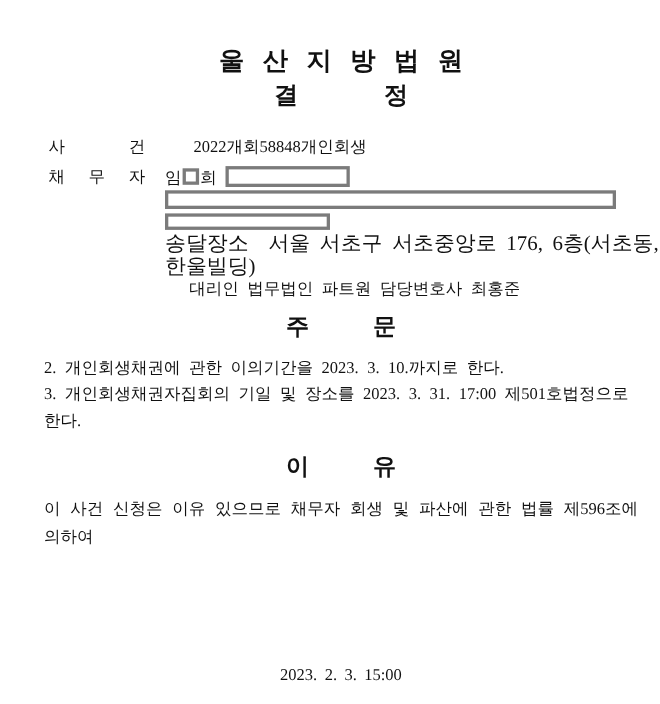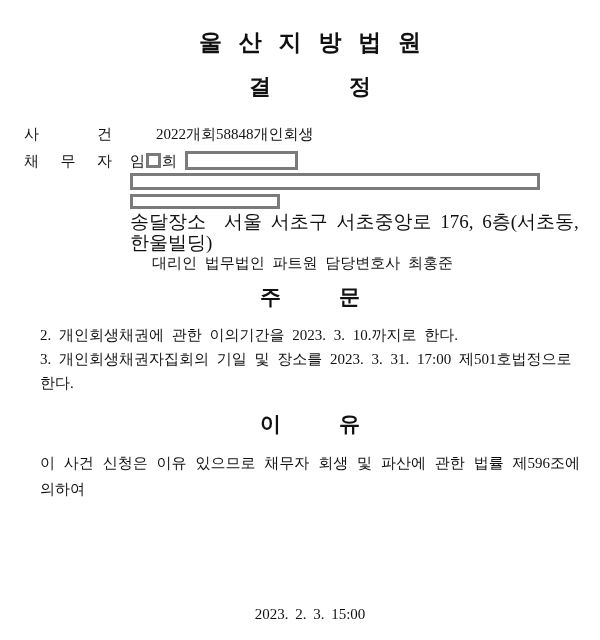--- a/index.html
+++ b/index.html
@@ -25,29 +25,29 @@
   }
   
   .jl {
     display: inline-block;
     text-align: justify;
     text-align-last: justify;
     white-space: normal;
   }
   .b { font-weight: bold; }
 
-  .title-band { top: 30px; }
+  .title-band { top: 44px; font-family: Liberation Mono, monospace; }
   .title-band .jl { width: 222px; font-size: 23px; line-height: 26px; }
 
   .subtitle-band { top: 74px; }
   .subtitle-band .jl { width: 122px; font-size: 22px; line-height: 25px; }
 
   .row {
     position: absolute;
-    left: 24px;
+    left: 44px;
     display: flex;
     align-items: flex-start;
     font-size: 15px;
   }
   .case-row { top: 124px; }
   .debtor-row { top: 151px; }
   .label {
     width: 88px;
     font-size: 15px;
     line-height: 20px;

